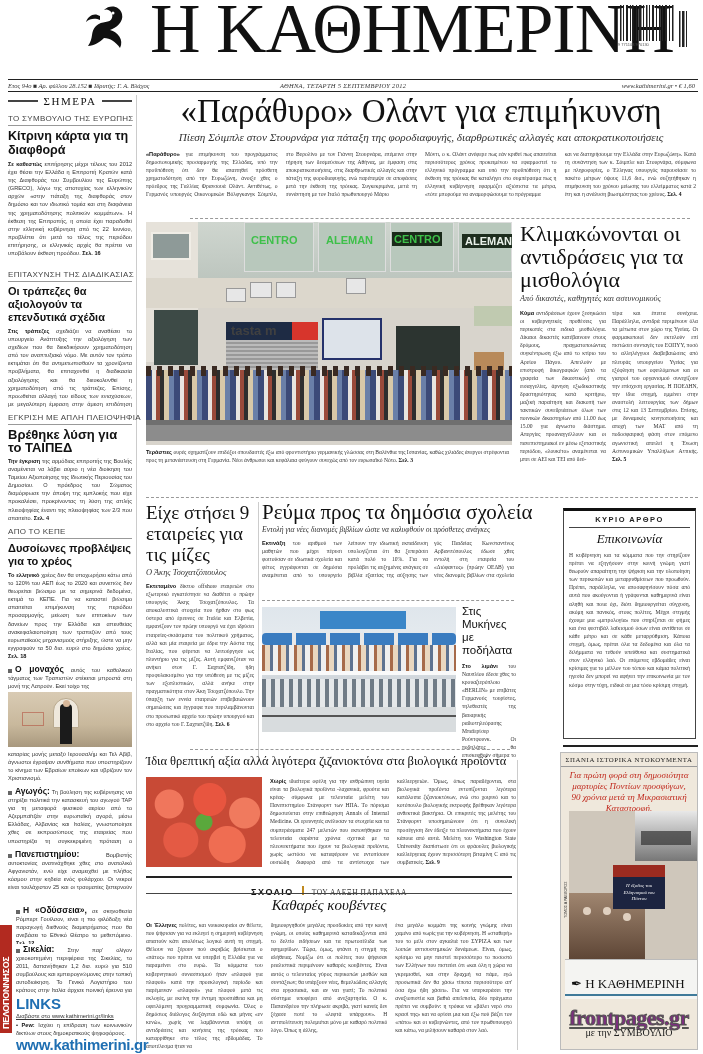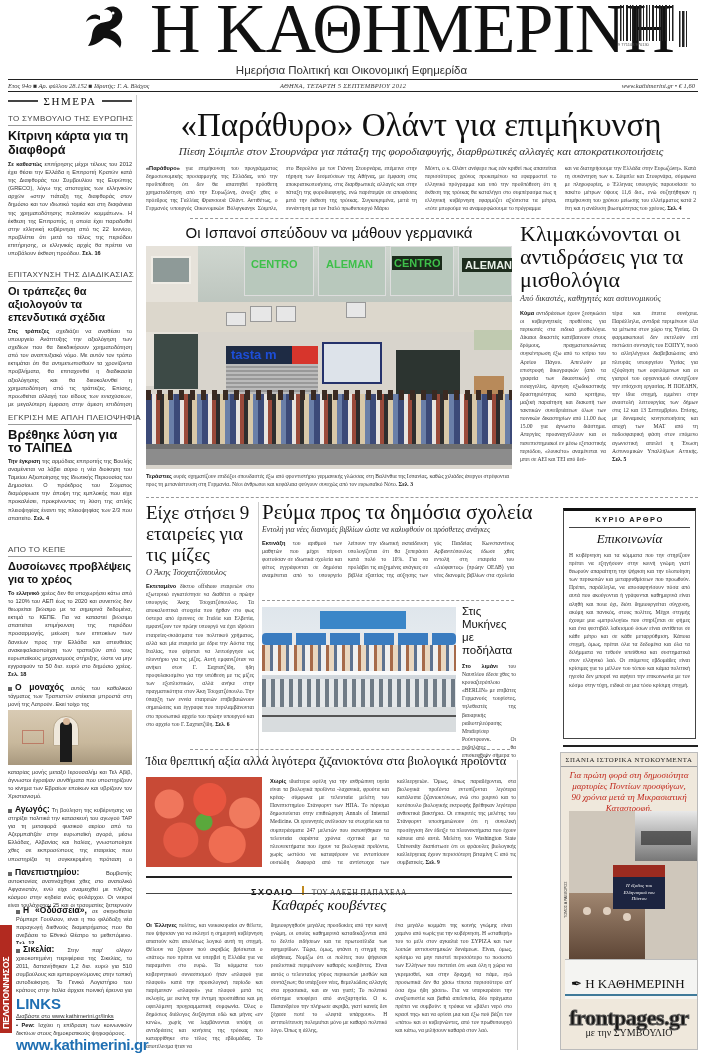--- a/index.html
+++ b/index.html
@@ -71,21 +71,20 @@
           <rect x="47" y="0" width="2" height="36"></rect>
         <rect x="51" y="0" width="1" height="36"></rect>
           <rect x="54" y="0" width="1.5" height="36"></rect>
         <rect x="61" y="6" width="1.5" height="36"></rect>
           <rect x="64" y="6" width="2.5" height="36"></rect>
           <rect x="68" y="6" width="1" height="36"></rect>
       </g>
     </svg>
     <div class="abs sans" style="left:0;top:37px;font-size:4px;color:#555;white-space:nowrap;">9 771108 970130</div>
   </div>
-  <div class="abs mast-sub">Ημερήσια Πολιτική και Οικονομική Εφημερίδα</div>
   <div class="abs rule" style="left:8px;top:79px;width:690px;height:1px;"></div>
   <div class="abs meta-row" style="left:8px;">Ετος 94ο ■ Αρ. φύλλου 28.152 ■ Ιδρυτής: Γ. Α. Βλάχος</div>
   <div class="abs meta-row" style="left:280px;letter-spacing:0.3px;">ΑΘΗΝΑ, ΤΕΤΑΡΤΗ 5 ΣΕΠΤΕΜΒΡΙΟΥ 2012</div>
   <div class="abs meta-row" style="right:8px;">www.kathimerini.gr  •  € 1,60</div>
   <div class="abs rule" style="left:8px;top:91px;width:690px;height:1px;"></div>
 </div>
 
 <div class="abs vline" style="left:136px;top:95px;height:955px;"></div>
 
 <div class="abs side" style="top:94px;">
@@ -121,21 +120,21 @@
     <div class="side-kicker">ΕΓΚΡΙΣΗ ΜΕ ΑΠΛΗ ΠΛΕΙΟΨΗΦΙΑ</div>
     <div class="thin" style="margin:2px 0 3px;"></div>
     <div class="side-head" style="font-size:13px;line-height:13px;">Βρέθηκε λύση για το ΤΑΙΠΕΔ</div>
     <div class="sans-body" style="margin-top:3px;height:65px;">
       <b>Την έγκριση</b>
       <span>της αρμόδιας επιτροπής της Βουλής αναμένεται να λάβει αύριο η νέα διοίκηση του Ταμείου Αξιοποίησης της Ιδιωτικής Περιουσίας του Δημοσίου. Ο πρόεδρος του Σώματος διαμόρφωσε την άποψη της εμπλοκής που είχε προκαλέσει, προκρίνοντας τη λύση της απλής πλειοψηφίας έναντι της πλειοψηφίας των 2/3 που απαιτείτο.</span>
       <span class="ref">Σελ. 4</span>
     </div>
   </div>
 
-  <div style="margin-top:23px;">
+  <div style="margin-top:5px;">
     <div class="side-kicker">ΑΠΟ ΤΟ ΚΕΠΕ</div>
     <div class="thin" style="margin:2px 0 3px;"></div>
     <div class="side-head" style="font-size:11px;line-height:13px;">Δυσοίωνες προβλέψεις για το χρέος</div>
     <div class="sans-body" style="margin-top:3px;height:89px;">
       <b>Το ελληνικό</b>
       <span>χρέος δεν θα υποχωρήσει κάτω από το 120% του ΑΕΠ έως το 2020 και συνεπώς δεν θεωρείται βιώσιμο με τα σημερινά δεδομένα, εκτιμά το ΚΕΠΕ. Για να καταστεί βιώσιμο απαιτείται επιμήκυνση της περιόδου προσαρμογής, μείωση των επιτοκίων των δανείων προς την Ελλάδα και απευθείας ανακεφαλαιοποίηση των τραπεζών από τους ευρωπαϊκούς μηχανισμούς στήριξης, ώστε να μην εγγραφούν τα 50 δισ. ευρώ στο δημόσιο χρέος.</span>
       <span class="ref">Σελ. 18</span>
     </div>
   </div>
 
@@ -185,34 +184,33 @@
   </div>
   <div class="sans" style="font-size:15px;font-weight:bold;color:#1f6fb2;margin-top:2px;line-height:16px;">LINKS</div>
   <div class="sans" style="font-size:5.8px;color:#333;text-decoration:underline;margin-top:1px;">Διαβάστε στο www.kathimerini.gr/links</div>
   <div class="sans-body" style="margin-top:2px;height:16px;">
     <b>• Pew:</b>
     <span>Ισχύει η επίδραση των κοινωνικών δικτύων στους δημοκρατικούς ψηφοφόρους.</span>
   </div>
   <div class="sans" style="font-size:15px;font-weight:bold;color:#1f6fb2;line-height:16px;white-space:nowrap;letter-spacing:-0.3px;">www.kathimerini.gr</div>
 </div>
 
-<div class="abs" style="left:146px;top:92px;width:550px;margin-top:14px;">
+<div class="abs" style="left:146px;top:92px;width:550px;">
   <div class="serif" style="font-size:33px;line-height:38px;text-align:center;white-space:nowrap;color:#111;">«Παράθυρο» Ολάντ για επιμήκυνση</div>
   <div class="serif" style="font-size:11.2px;font-style:italic;text-align:center;color:#333;margin-top:1px;white-space:nowrap;">Πίεση Σόιμπλε στον Στουρνάρα για πάταξη της φοροδιαφυγής, διαρθρωτικές αλλαγές και αποκρατικοποιήσεις</div>
   <div class="cols3" style="margin-top:7px;height:50px;">
     <div class="body-text"><b>«Παράθυρο»</b> <span>για επιμήκυνση του προγράμματος δημοσιονομικής προσαρμογής της Ελλάδας, υπό την προϋπόθεση ότι δεν θα απαιτηθεί πρόσθετη χρηματοδότηση από την Ευρωζώνη, άνοιξε χθες ο πρόεδρος της Γαλλίας Φρανσουά Ολάντ. Αντιθέτως, ο Γερμανός υπουργός Οικονομικών Βόλφγκανγκ Σόιμπλε, που συναντήθηκε</span></div>
     <div class="body-text">στο Βερολίνο με τον Γιάννη Στουρνάρα, επέμεινε στην τήρηση των δεσμεύσεων της Αθήνας, με έμφαση στις αποκρατικοποιήσεις, στις διαρθρωτικές αλλαγές και στην πάταξη της φοροδιαφυγής, ενώ παρέπεμψε σε αποφάσεις μετά την έκθεση της τρόικας. Συγκεκριμένα, μετά τη συνάντηση με τον Ιταλό πρωθυπουργό Μάριο</div>
     <div class="body-text">Μόντι, ο κ. Ολάντ ανέφερε πως εάν κριθεί πως απαιτείται περισσότερος χρόνος προκειμένου να εφαρμοστεί το ελληνικό πρόγραμμα και υπό την προϋπόθεση ότι η έκθεση της τρόικας θα καταλήγει στο συμπέρασμα πως η ελληνική κυβέρνηση εφαρμόζει αξιόπιστα τα μέτρα, «τότε μπορούμε να αναμορφώσουμε το πρόγραμμα</div>
     <div class="body-text"><span>και να διατηρήσουμε την Ελλάδα στην Ευρωζώνη». Κατά τη συνάντηση των κ. Σόιμπλε και Στουρνάρα, σύμφωνα με πληροφορίες, ο Έλληνας υπουργός παρουσίασε το πακέτο μέτρων ύψους 11,6 δισ., ενώ συζητήθηκαν η επιμήκυνση του χρόνου μείωσης του ελλείμματος κατά 2 έτη και η ανάλυση βιωσιμότητας του χρέους.</span> <span class="ref">Σελ. 4</span></div>
   </div>
 </div>
 <div class="abs dash" style="left:190px;top:218px;width:500px;"></div>
 
 <div class="abs" style="left:146px;top:222px;width:366px;">
-  <div class="sans" style="font-size:15px;text-align:center;color:#111;height:24px;line-height:22px;">Οι Ισπανοί σπεύδουν να μάθουν γερμανικά</div>
   <div class="photo" style="position:relative;height:223px;background:#d8d4cc;">
 
     <div style="position:absolute;left:0;top:0;width:100%;height:70px;background:linear-gradient(180deg,#cfd6cf,#b9c2bb);"></div>
     <div style="position:absolute;left:0;top:0;width:52px;height:140px;background:#e6e2da;"></div>
     <div style="position:absolute;left:5px;top:10px;width:40px;height:28px;background:#8e9a98;border:2px solid #f0ede6;"></div>
     <div style="position:absolute;left:98px;top:0;width:70px;height:50px;background:#b8c8bc;border:1px solid #ddd;"></div>
     <div style="position:absolute;left:172px;top:0;width:68px;height:50px;background:#b8c8bc;border:1px solid #ddd;"></div>
     <div style="position:absolute;left:244px;top:0;width:64px;height:50px;background:#b8c8bc;border:1px solid #ddd;"></div>
     <div style="position:absolute;left:312px;top:0;width:54px;height:50px;background:#b8c8bc;border:1px solid #ddd;"></div>
     <div class="sans" style="position:absolute;left:105px;top:12px;font-size:11px;font-weight:bold;color:#3ec04a;">CENTRO</div>
@@ -222,21 +220,21 @@
 
     <div style="position:absolute;left:0;top:56px;width:100%;height:30px;background:#dcd7cc;"></div>
     <div style="position:absolute;left:80px;top:66px;width:20px;height:14px;background:#e7e7e7;border:1px solid #999;"></div>
     <div style="position:absolute;left:104px;top:60px;width:22px;height:16px;background:#e7e7e7;border:1px solid #999;"></div>
     <div style="position:absolute;left:130px;top:60px;width:20px;height:16px;background:#e7e7e7;border:1px solid #999;"></div>
     <div style="position:absolute;left:200px;top:56px;width:20px;height:16px;background:#e7e7e7;border:1px solid #999;"></div>
 
     <div style="position:absolute;left:8px;top:88px;width:44px;height:55px;background:#3d4a46;"></div>
     <div style="position:absolute;left:80px;top:100px;width:92px;height:18px;background:#1e2b44;"></div>
     <div style="position:absolute;left:146px;top:100px;width:26px;height:18px;background:#d7352c;"></div>
-    <div class="sans" style="position:absolute;left:85px;top:100px;font-size:13px;font-weight:bold;color:#1d4ed8;line-height:18px;">tasta m</div>
+    <div class="sans" style="position:absolute;left:85px;top:100px;font-size:13px;font-weight:bold;color:#404040;line-height:18px;">tasta m</div>
     <div style="position:absolute;left:80px;top:118px;width:92px;height:30px;background:repeating-linear-gradient(180deg,#bbb 0 2px,#999 2px 4px);"></div>
     <div style="position:absolute;left:176px;top:96px;width:60px;height:42px;background:#dde3ea;border:2px solid #25326b;"></div>
     <div style="position:absolute;left:250px;top:104px;width:64px;height:44px;background:#2c3430;"></div>
     <div style="position:absolute;left:328px;top:84px;width:38px;height:20px;background:#c0cab0;"></div>
     <div style="position:absolute;left:328px;top:130px;width:30px;height:40px;background:#b88a5a;"></div>
 
     <div style="position:absolute;left:0;top:148px;width:100%;height:50px;background:repeating-linear-gradient(90deg,#3c4a78 0 6px,#e8e4e0 6px 10px,#9a4a3a 10px 14px,#2e2e2e 14px 18px,#d8c8a8 18px 23px,#6a7fa8 23px 28px);"></div>
     <div style="position:absolute;left:0;top:144px;width:100%;height:10px;background:repeating-linear-gradient(90deg,#3a2a22 0 5px,transparent 5px 11px);"></div>
     <div style="position:absolute;left:0;top:198px;width:100%;height:5px;background:#6f6f6f;"></div>
     <div style="position:absolute;left:0;top:203px;width:100%;height:16px;background:#8c8c8c;"></div>
@@ -350,14 +348,14 @@
     <div style="position:absolute;left:44px;top:54px;width:52px;height:12px;background:#9b2b20;"></div>
     <div class="serif" style="position:absolute;left:44px;top:66px;width:52px;height:32px;background:#1c2440;color:#fff;font-size:5px;line-height:6.5px;font-style:italic;text-align:center;padding:6px 4px;">Η έξοδος του Ελληνισμού του Πόντου</div>
   </div>
   <div class="sans" style="position:absolute;left:3px;top:165px;transform:rotate(-90deg);transform-origin:0 0;font-size:3.6px;color:#333;white-space:nowrap;">ΤΟΜΟΣ Α ΡΑΕΧΩΡΟΣ</div>
 
   <div style="position:absolute;left:4px;top:206px;width:132px;height:40px;background:#f4f4f2;border-top:1px solid #bbb;">
     <div class="serif" style="position:absolute;left:6px;top:16px;font-size:13px;color:#111;white-space:nowrap;"><span>✒</span> <span>Η ΚΑΘΗΜΕΡΙΝΗ</span></div>
     <div style="position:absolute;left:0;top:34px;width:100%;height:2px;background:#3f7a9a;"></div>
   </div>
   <div class="serif" style="position:absolute;left:0;top:274px;width:100%;text-align:center;font-size:10px;color:#222;">με την ΣΥΜΒΟΥΛΙΟ</div>
-  <div class="serif" style="position:absolute;left:0;top:252px;width:100%;text-align:center;font-size:22px;font-weight:bold;color:#000000;-webkit-text-stroke:1px #444;opacity:0.9;white-space:nowrap;letter-spacing:-0.5px;">frontpages.gr</div>
+  <div class="serif" style="position:absolute;left:0;top:252px;width:100%;text-align:center;font-size:22px;font-weight:bold;color:#701a75;-webkit-text-stroke:1px #444;opacity:0.9;white-space:nowrap;letter-spacing:-0.5px;text-decoration:underline;">frontpages.gr</div>
 </div>
 
 </body></html>

